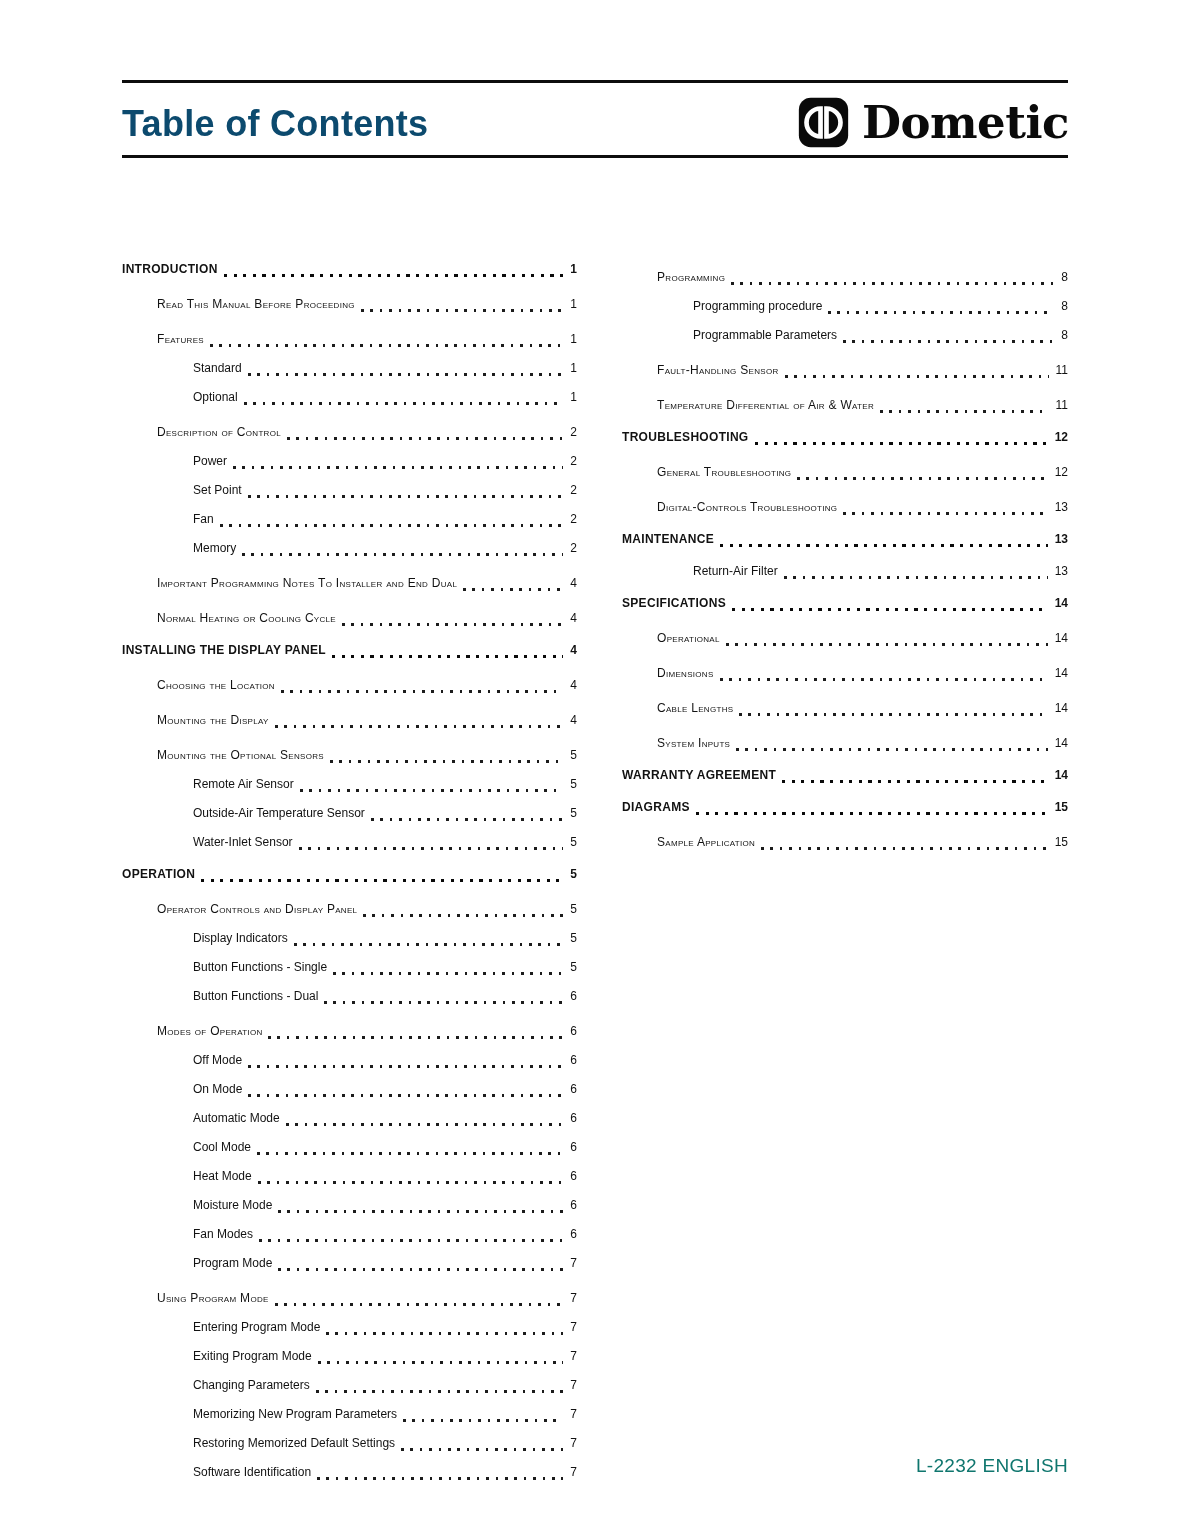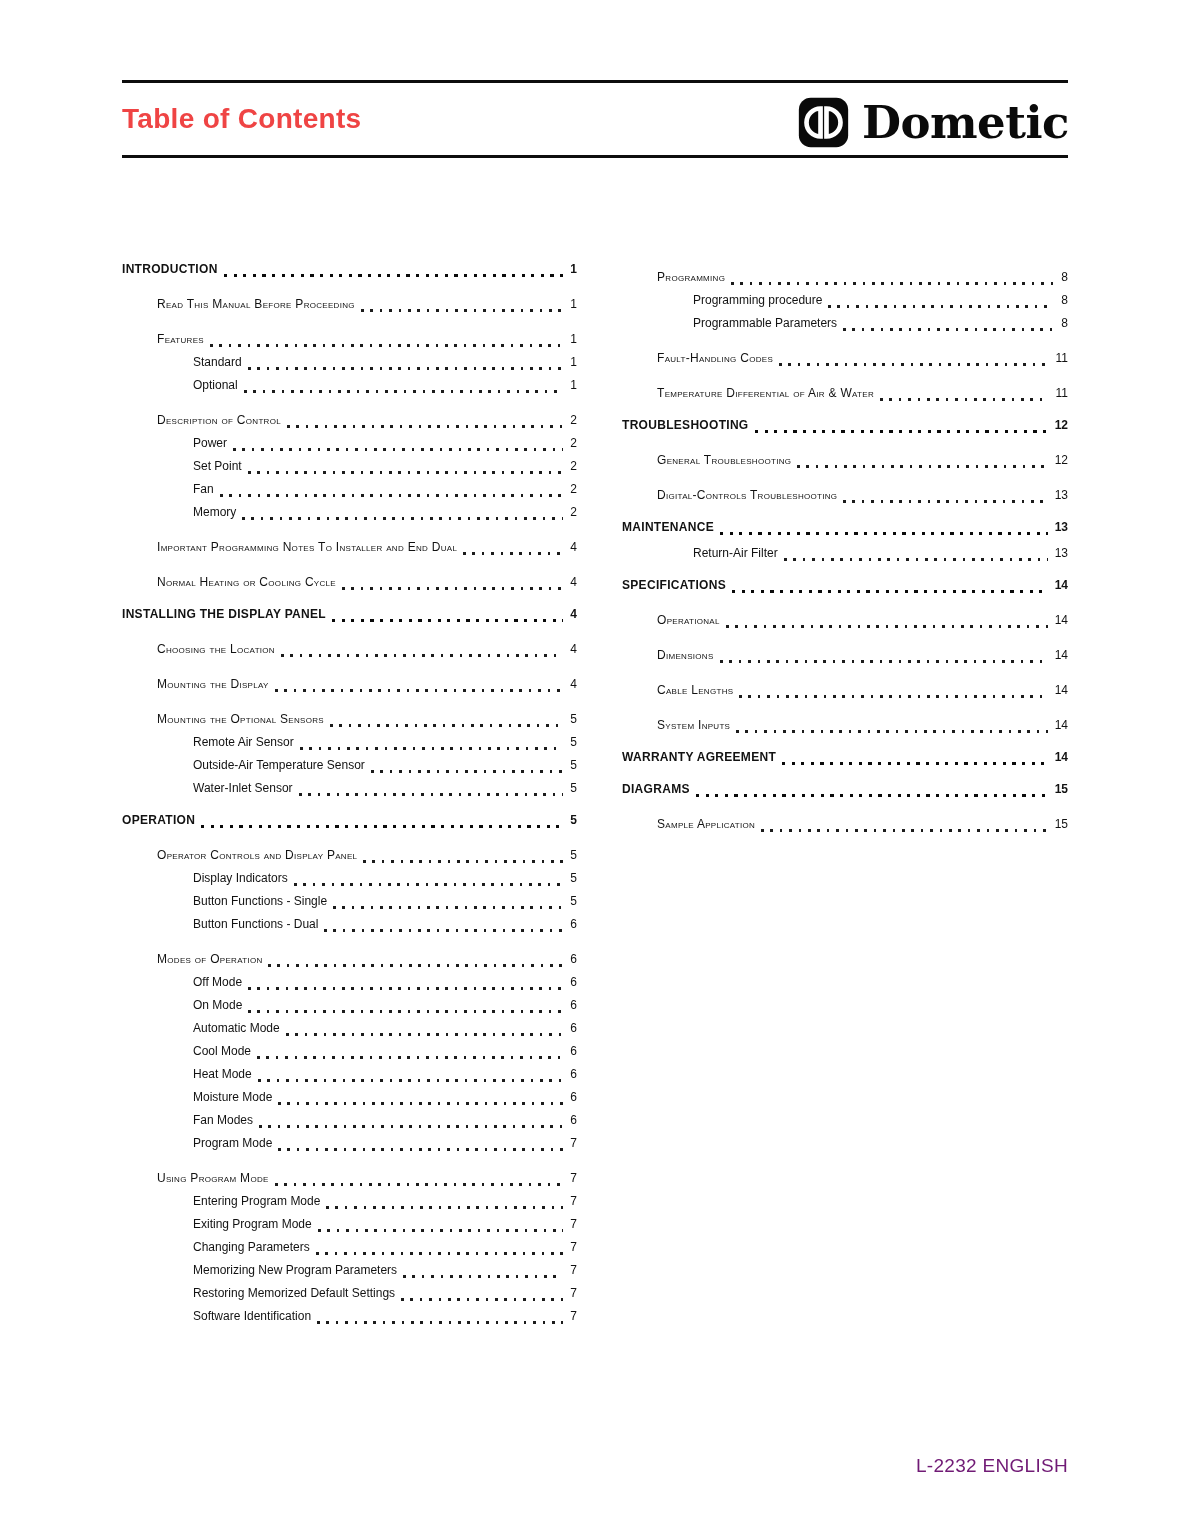--- a/index.html
+++ b/index.html
@@ -13,22 +13,22 @@
   }
   .rule {
     position: absolute; left: 122px; right: 122px;
     height: 3px; background: #0d0d0d;
   }
   #rule-top { top: 80px; }
   #rule-bottom { top: 155px; }
 
   #page-title {
     position: absolute; left: 122px; top: 103px;
-    font-size: 28px; font-weight: bold; letter-spacing: 0.3px;
-    color: #ef4444;
+    font-size: 36px; font-weight: bold; letter-spacing: 0.3px;
+    color: #0c4a6e;
   }
 
   #brand {
     position: absolute; right: 121px; top: 97px;
     display: flex; align-items: center; gap: 13px;
   }
   #brand .wordmark {
     font-family: "DejaVu Serif", serif;
     font-weight: bold;
     font-size: 45px;
@@ -61,26 +61,26 @@
   .lvl0 .toc-label { font-weight: bold; letter-spacing: 0.3px; }
   .lvl0 .toc-page  { font-weight: bold; }
   .lvl0 .toc-leader {
     height: 3.2px;
     background: repeating-linear-gradient(to right, #0a0a0a 0 3.2px, transparent 3.2px 9.6px);
   }
 
   .lvl1 { margin-top: 12px; }
   .lvl1 .toc-label { font-variant: small-caps; letter-spacing: 0.3px; }
 
-  .lvl2 .toc-label { margin-left: 71px; }
+  .lvl2 .toc-label { margin-left: 71px; margin-top: 6px; }
   .lvl1 .toc-label { margin-left: 35px; }
 
   #footer-code {
     position: absolute; right: 122px; top: 1455px;
-    font-size: 19px; letter-spacing: 0.3px; color: #701a75;
+    font-size: 19px; letter-spacing: 0.3px; color: #0f766e;
   }
 </style>
 </head>
 <body>
 
 <div class="rule" id="rule-top"></div>
 
 <div id="page-title">Table of Contents</div>
 
 <div id="brand">
@@ -309,21 +309,21 @@
         <span class="toc-label">Programming procedure</span>
         <span class="toc-leader"></span>
         <span class="toc-page">8</span>
       </div>
       <div class="toc-row lvl2">
         <span class="toc-label">Programmable Parameters</span>
         <span class="toc-leader"></span>
         <span class="toc-page">8</span>
       </div>
       <div class="toc-row lvl1">
-        <span class="toc-label">Fault-Handling Codes</span>
+        <span class="toc-label">Fault-Handling Sensor</span>
         <span class="toc-leader"></span>
         <span class="toc-page">11</span>
       </div>
       <div class="toc-row lvl1">
         <span class="toc-label">Temperature Differential of Air &amp; Water</span>
         <span class="toc-leader"></span>
         <span class="toc-page">11</span>
       </div>
       <div class="toc-row lvl0">
         <span class="toc-label">TROUBLESHOOTING</span>

